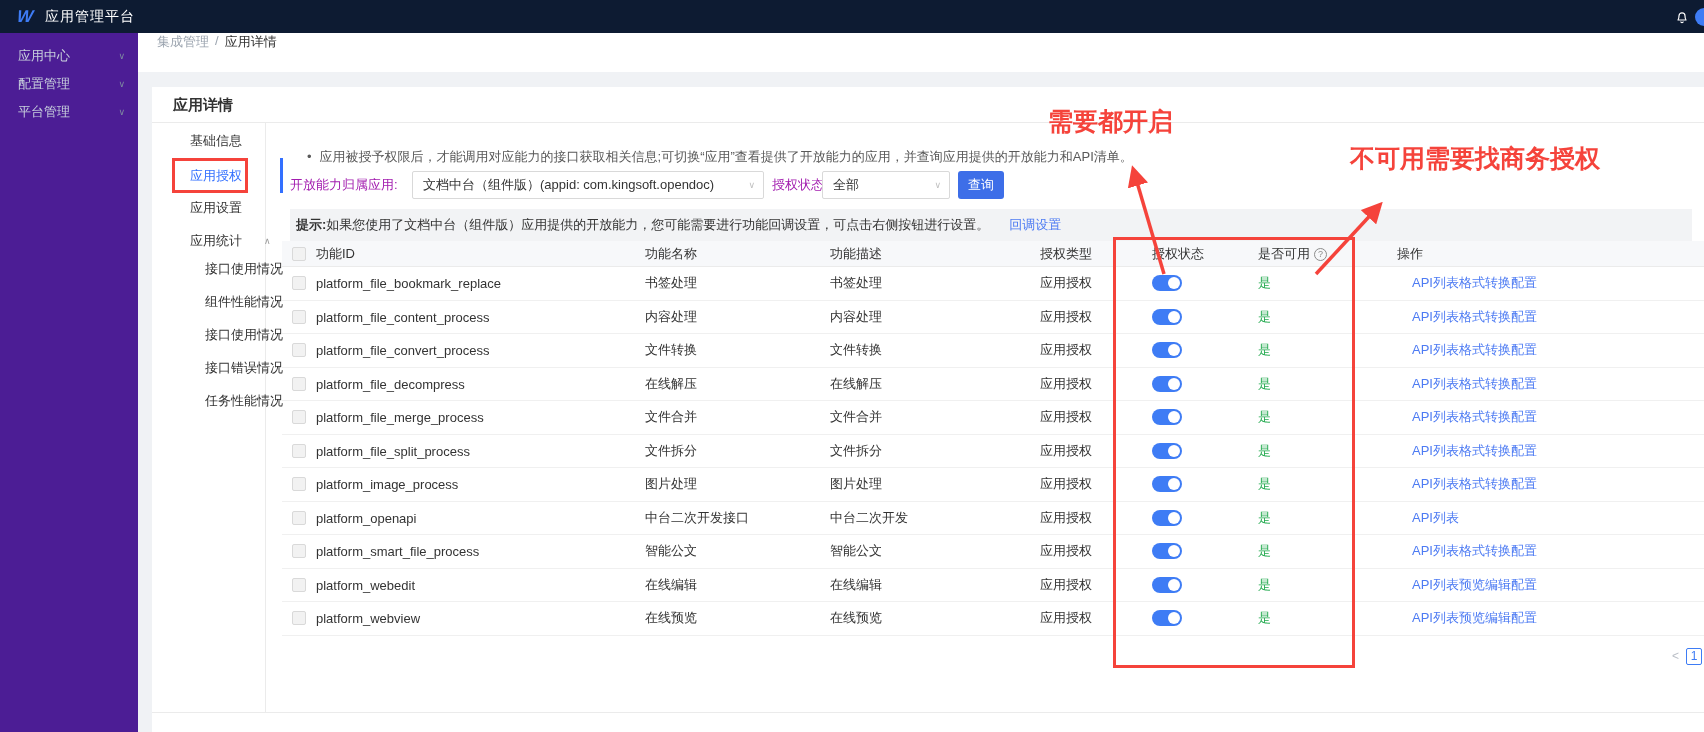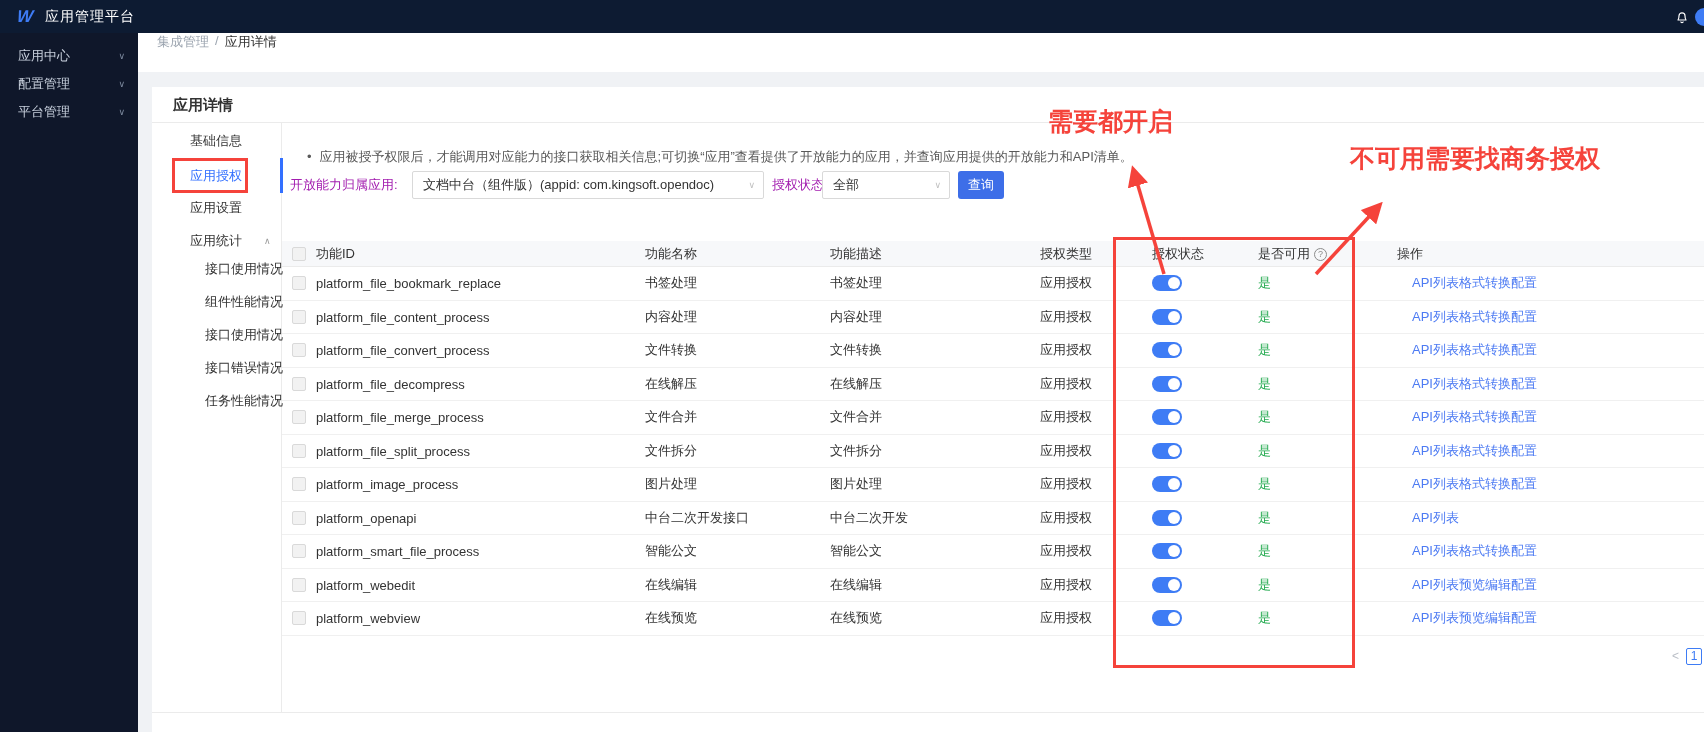--- a/index.html
+++ b/index.html
@@ -10,34 +10,34 @@
     font-size:13px; color:#333; background:#f0f2f5;
   }
   
   .topbar { position:absolute; left:0; top:0; width:100%; height:33px; background:#0d1b32; display:flex; align-items:center; z-index:3; }
   .logo-w { margin-left:17px; font-weight:bold; font-style:italic; font-size:17px; color:#3e7cf5; transform:skewX(-6deg); }
   .app-title { margin-left:12px; color:#fff; font-size:14px; letter-spacing:1px; }
   .top-right { position:absolute; right:14px; top:0; height:33px; display:flex; align-items:center; gap:14px; }
   .bell { width:16px; height:16px; }
   .avatar { position:absolute; left:1695px; top:8px; width:18px; height:18px; border-radius:50%; background:#3e7cf5; z-index:3; }
   
-  .sidebar { position:absolute; left:0; top:33px; bottom:0; width:138px; background:#0f172a; padding-top:9px; z-index:2; }
+  .sidebar { position:absolute; left:0; top:33px; bottom:0; width:138px; background:#4c1d95; padding-top:9px; z-index:2; }
   .side-item { height:28px; display:flex; align-items:center; justify-content:space-between; padding:0 13px 0 18px; color:#c8d0dd; cursor:pointer; }
   .side-chev { color:#7e8ba0; font-size:9px; }
   
   .crumb-bar { position:absolute; left:138px; top:33px; right:0; height:39px; background:#fff; display:flex; align-items:flex-start; padding-left:19px; }
   .crumb-parent { color:#9aa3ae; }
   .crumb-sep { color:#9aa3ae; margin:0 6px; }
   .crumb-current { color:#333; }
   
   .card { position:absolute; left:152px; top:87px; right:0; bottom:0; background:#fff; }
   .card-head { height:35px; line-height:35px; padding-left:21px; font-size:15px; font-weight:600; color:#333; }
   .inner { position:absolute; left:0; top:35px; right:0; height:591px; border-top:1px solid #ebebeb; border-bottom:1px solid #ebebeb; }
   
-  .subnav { position:absolute; left:0; top:0; bottom:0; width:130px; border-right:1px solid #ebebeb; }
+  .subnav { position:absolute; left:0; top:0; bottom:0; width:114px; border-right:1px solid #ebebeb; }
   .sub-item { position:absolute; left:38px; height:20px; line-height:20px; cursor:pointer; white-space:nowrap; }
   .sub-item.child { left:53px; color:#333; }
   .sub-item.active { color:#3370ff; }
   .sub-caret { position:absolute; left:74px; top:0; font-size:9px; color:#999; }
   .subnav-active-box { position:absolute; left:20px; top:35px; width:76px; height:35px; border:3px solid #f5433b; z-index:6; }
   .subnav-active-bar { position:absolute; left:128px; top:35px; width:3px; height:35px; background:#3370ff; }
   
   .content { position:absolute; left:130px; top:0; right:0; bottom:0; }
   .notice { position:absolute; left:25px; top:25px; color:#595959; }
   .notice .bullet { margin-right:8px; color:#595959; }
@@ -158,20 +158,23 @@
           <span class="sel-arrow">∨</span>
         </div>
         <span class="f-label l2">授权状态:</span>
         <div class="select sel2">
           <span>全部</span>
           <span class="sel-arrow">∨</span>
         </div>
         <button class="search-btn">查询</button>
       </div>
 
+      <div class="tipbar">
+        <span class="tip-prefix">提示:</span><span>如果您使用了文档中台（组件版）应用提供的开放能力，您可能需要进行功能回调设置，可点击右侧按钮进行设置。</span><a class="tip-link">回调设置</a>
+      </div>
 
       <div class="thead">
         <span class="cb"></span>
         <span class="hcell col-id">功能ID</span>
         <span class="hcell col-name">功能名称</span>
         <span class="hcell col-desc">功能描述</span>
         <span class="hcell col-type">授权类型</span>
         <span class="hcell col-status">授权状态</span>
         <span class="hcell col-avail">
           <span>是否可用</span><span class="help-icon">?</span>

